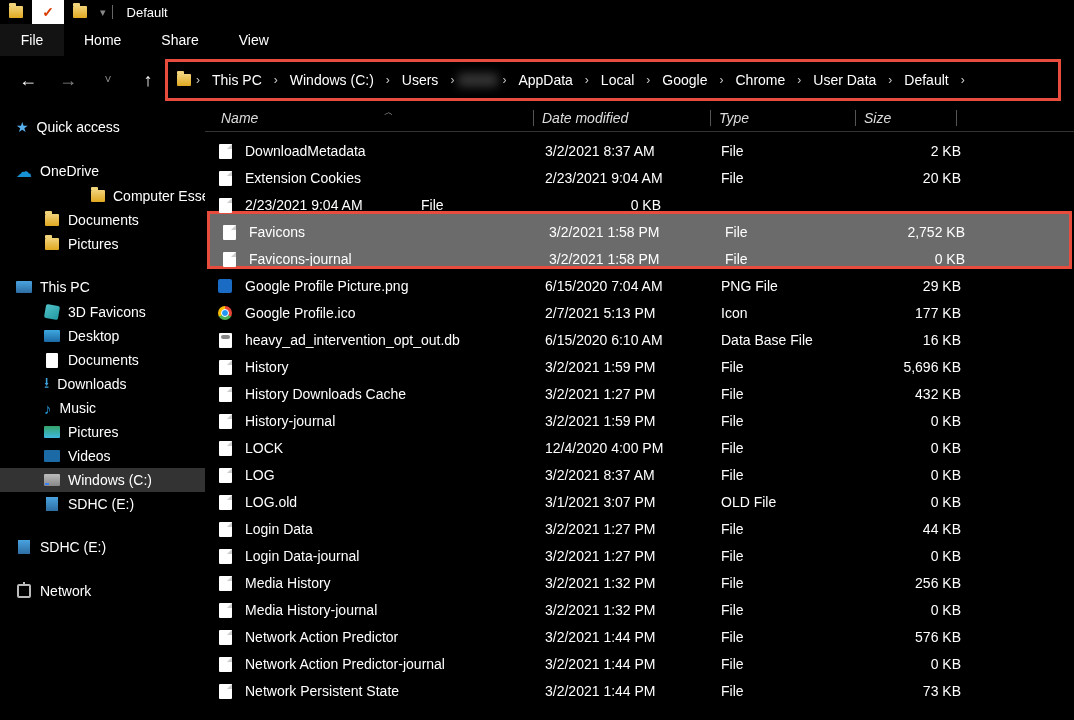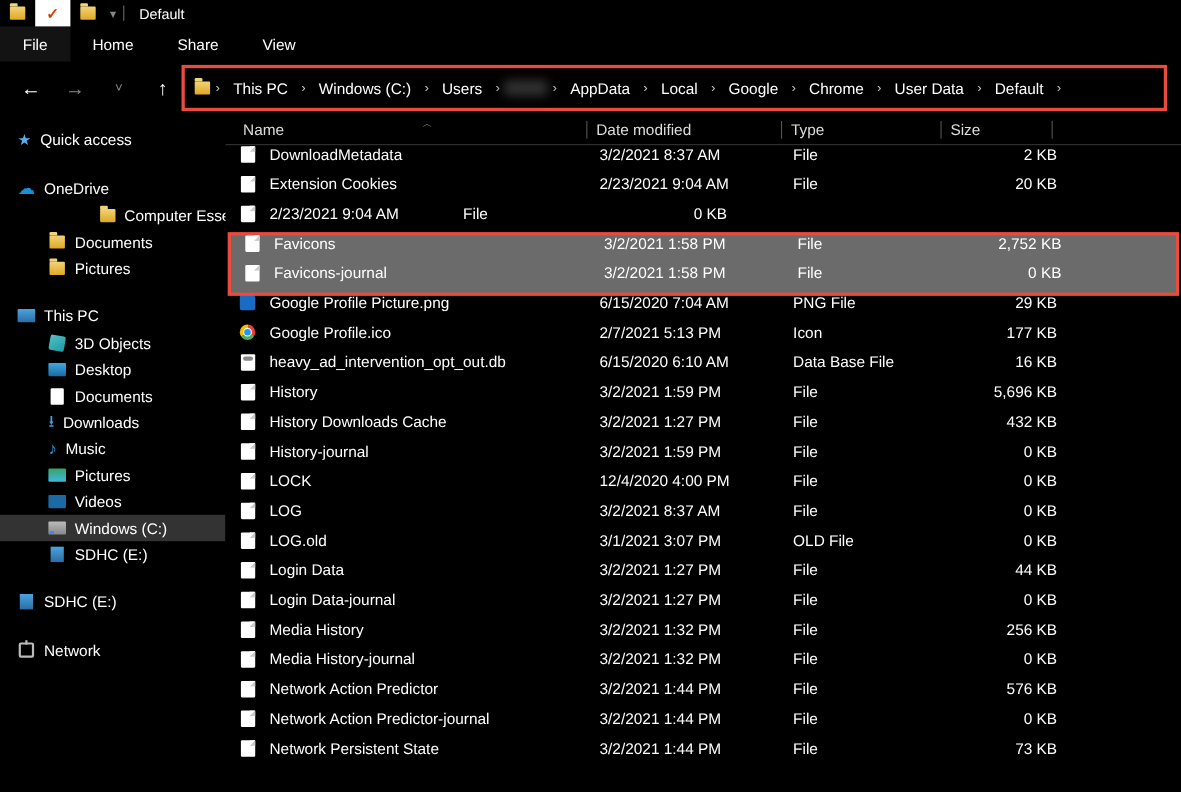--- a/index.html
+++ b/index.html
@@ -35,30 +35,30 @@
   .main{ display:flex; height:calc(100% - 104px); }
   .sidebar{ width:205px; padding:10px 0; overflow:hidden;}
   .side-item{ display:flex; align-items:center; height:24px; padding-left:28px; gap:8px; white-space:nowrap;}
   .side-item.selected{ background:#333;}
   .side-group{ margin-bottom:18px;}
   .side-top{ padding-left:16px; height:26px;}
   .ico{ width:16px; height:16px; display:inline-flex;align-items:center;justify-content:center;}
 
   .content{ flex:1; display:flex; flex-direction:column;}
   .col-headers{ display:flex; align-items:center; height:28px; border-bottom:1px solid #333; padding-left:8px;}
-  .col-h{ padding-left:8px; color:#ddd;}
+  .col-h{ padding-left:8px; color:#ddd;font-style:italic;}
   .col-sep{ width:1px;height:16px;background:#555;}
   .col-name{ width:320px; position:relative;}
   .sort-ind{position:absolute; right:140px; top:-4px; font-size:9px; color:#aaa;}
   .col-date{ width:176px;}
   .col-type{ width:144px;}
   .col-size{ width:100px; text-align:left;}
 
   .rows{ flex:1; overflow:hidden;}
-  .row{ display:flex; align-items:flex-start; height:27px; padding-left:8px;}
+  .row{ display:flex; align-items:flex-end; height:27px; padding-left:8px;}
   .row.sel{ background:#6b6b6b;}
   .row .ico{ margin-right:12px; margin-left:4px;}
   .row .c-name{ width:300px; white-space:nowrap; overflow:hidden;}
   .row .c-date{ width:176px;}
   .row .c-type{ width:144px;}
   .row .c-size{ width:96px; text-align:right;}
   .rows-hl{ outline:3px solid #e74c3c; outline-offset:-1px;}
   .rows-hl-wrap{ margin-left:4px; margin-right:4px;}
 
   
@@ -183,21 +183,21 @@
 
     <div class="side-group">
       <div class="side-item side-top">
         <span class="pc-ico"></span>
         <span>This PC</span>
       </div>
       <div class="side-item" style="padding-left:44px">
         <span class="ico">
             <span class="obj-ico"></span>
           </span>
-        <span>3D Objects</span>
+        <span>3D Favicons</span>
       </div>
       <div class="side-item" style="padding-left:44px">
         <span class="ico">
             <span class="desk-ico"></span>
           </span>
         <span>Desktop</span>
       </div>
       <div class="side-item" style="padding-left:44px">
         <span class="ico">
             <span class="doc-ico"></span>

